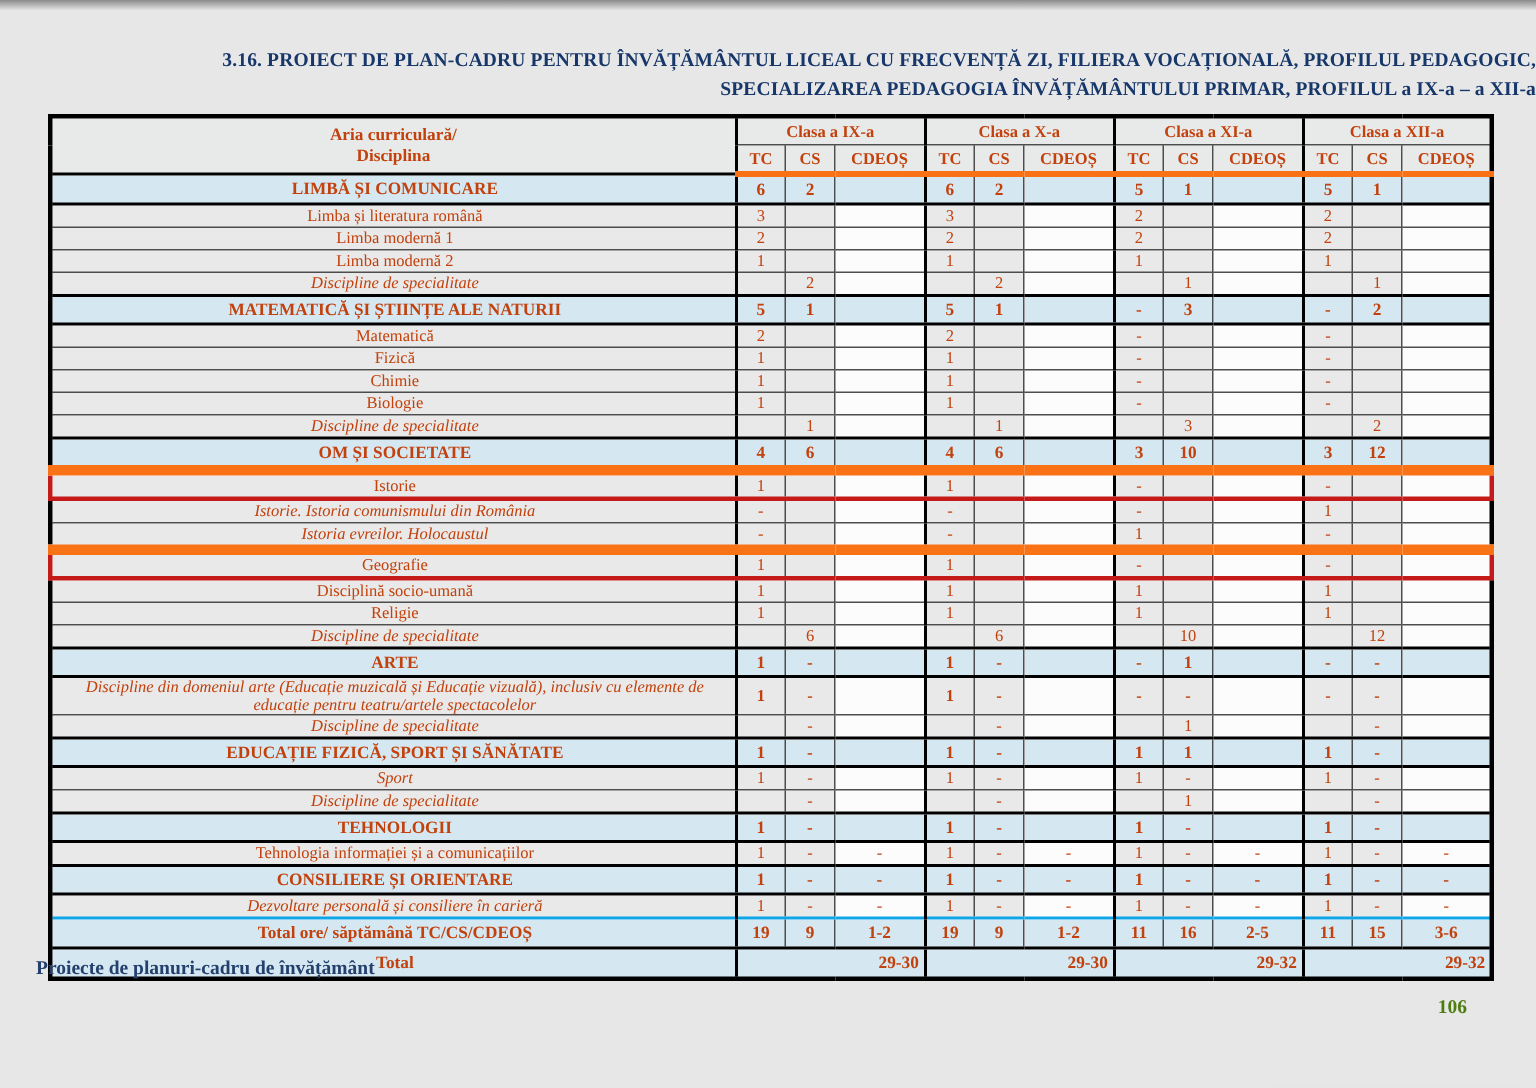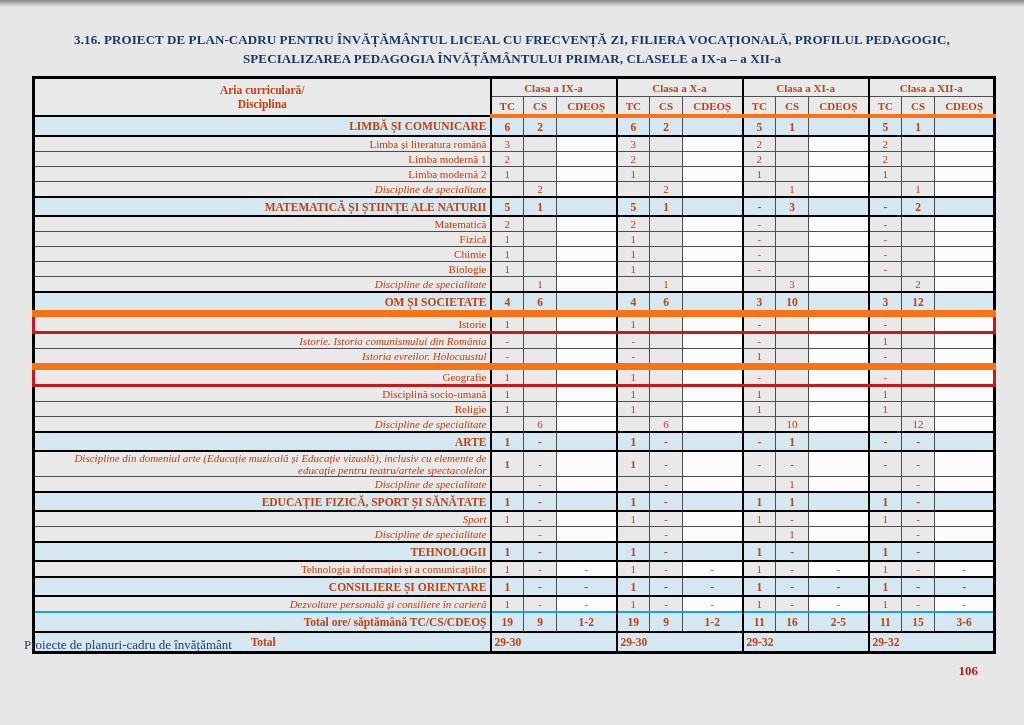--- a/index.html
+++ b/index.html
@@ -8,76 +8,76 @@
     background:#e7e7e7; overflow:hidden;
     font-family:"Liberation Serif", serif;
   }
   .page::before {
     content:""; position:absolute; top:0; left:0; right:0; height:7px;
     background:linear-gradient(#8a8a8a, rgba(231,231,231,0));
     pointer-events:none;
   }
   .title {
     position:absolute; top:30px; left:0; width:100%;
-    text-align:center; font-weight:bold; font-size:13px; line-height:19px;
+    text-align:right; font-weight:bold; font-size:13px; line-height:19px;
     color:#17376b; letter-spacing:0.1px;
   }
   table.doc-table {
     position:absolute; left:32px; top:76px; width:961px;
     table-layout:fixed; border-collapse:collapse;
     border:3px solid #000; background:#fdfdfd;
     color:#c2410c;
   }
   .doc-table th, .doc-table td { border:1px solid #4d4d4d; padding:0 3px; overflow:hidden; }
   .doc-table thead th {
     background:#e8eaea; font-size:11px; font-weight:bold;
     text-align:center; height:15px; line-height:14px; padding:1px 2px;
     border-bottom:4px solid #f97316;
   }
   .doc-table thead tr:first-child th { border-bottom:1px solid #4d4d4d; }
   .doc-table thead th.aria-th { border-bottom:2px solid #000; font-size:11.5px; }
-  td.label { text-align:right; background:#e9e9e9; font-size:11px; padding-left:5px; }
+  td.label { text-align:center; background:#e9e9e9; font-size:11px; padding-left:5px; }
   td.val   { text-align:center; background:#e9e9e9; font-size:11px; }
   td.cd    { background:#fcfcfc; }
   .gs { border-left:2.5px solid #000 !important; }
   tr.normal td, tr.italic td { height:14px; }
   tr.section td {
     background:#d5e7f1 !important; font-weight:bold; font-size:11.5px;
     border-top:2px solid #000; border-bottom:2px solid #000; height:17px;
   }
   tr.total-week td {
     background:#d5e7f1 !important; font-weight:bold; font-size:11.5px;
     border-top:2px solid #0ea5e9; border-bottom:2px solid #000; height:18px;margin-top:48px;
   }
   tr.grand td {
     background:#d5e7f1 !important; font-weight:bold; font-size:11.5px;
-    text-align:left; border-top:2px solid #000; height:18px;
+    text-align:right; border-top:2px solid #000; height:18px;
   }
   tr.italic td.label { font-style:italic; }
   tr.boldvals td.val { font-weight:bold; }
   tr.hl td { border-top:7px solid #f97316; border-bottom:3px solid #c51a1a; }
   tr.hl td:first-child { border-left:3px solid #c51a1a; }
   tr.hl td:last-child  { border-right:3px solid #c51a1a; }
   .footer {
     position:absolute; left:24px; top:637px;
-    font-size:13px; line-height:16px; color:#24416e;
+    font-size:13px; line-height:16px; color:#24416e;font-weight:bold;
   }
   .pagenum {
     position:absolute; right:46px; top:663px;
-    font-size:13px; font-weight:bold; color:#b91c1c;
+    font-size:13px; font-weight:bold; color:#4d7c0f;
   }
 </style>
 </head>
 <body>
 
 <div class="page">
 
   <div class="title">
     <div>3.16. PROIECT DE PLAN-CADRU PENTRU ÎNVĂȚĂMÂNTUL LICEAL CU FRECVENȚĂ ZI, FILIERA VOCAȚIONALĂ, PROFILUL PEDAGOGIC,</div>
-    <div>SPECIALIZAREA PEDAGOGIA ÎNVĂȚĂMÂNTULUI PRIMAR, CLASELE a IX-a – a XII-a</div>
+    <div>SPECIALIZAREA PEDAGOGIA ÎNVĂȚĂMÂNTULUI PRIMAR, PROFILUL a IX-a – a XII-a</div>
   </div>
 
   <table class="doc-table">
     <colgroup>
       <col style="width:457px">
       <col style="width:33px">
         <col style="width:33px">
         <col style="width:60px">
       <col style="width:33px">
         <col style="width:33px">

